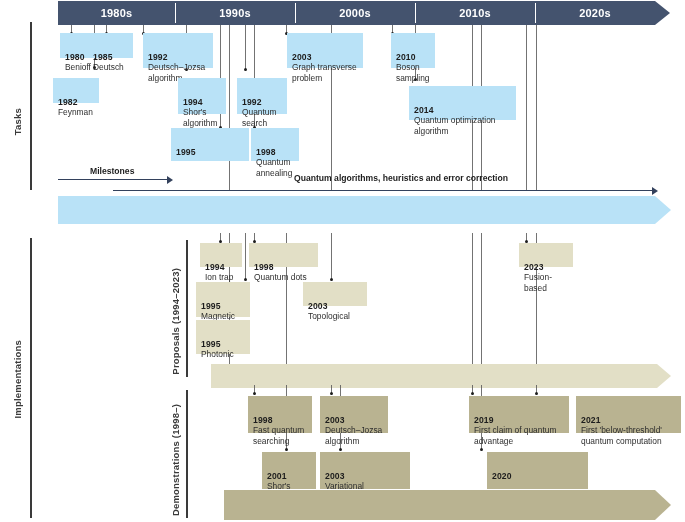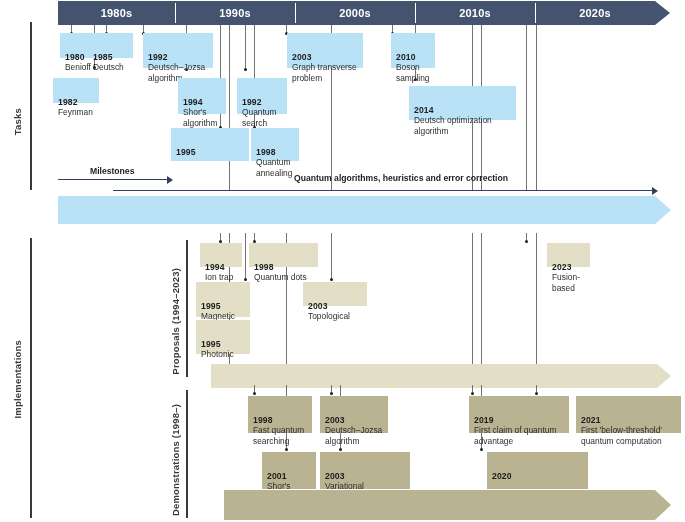--- a/index.html
+++ b/index.html
@@ -166,21 +166,21 @@
   <div class="box blue" style="left:287px;top:33px;width:76px;height:35px">
     <span class="yr">2003</span>
     <span class="tx">Graph transverse problem</span>
   </div>
   <div class="box blue" style="left:391px;top:33px;width:44px;height:35px">
     <span class="yr">2010</span>
     <span class="tx">Boson sampling</span>
   </div>
   <div class="box blue" style="left:409px;top:86px;width:107px;height:34px">
     <span class="yr">2014</span>
-    <span class="tx">Deutsch optimization algorithm</span>
+    <span class="tx">Quantum optimization algorithm</span>
   </div>
 
   <div class="tlabel" style="left:90px;top:166px">Milestones</div>
   <div class="tarrow" style="left:58px;top:179px;width:110px">
     <span class="head"></span>
   </div>
 
   <div class="tlabel" style="left:294px;top:173px">Quantum algorithms, heuristics and error correction</div>
   <div class="tarrow" style="left:113px;top:190px;width:540px">
     <span class="head"></span>
@@ -214,21 +214,21 @@
   <div class="vline" style="left:229px;top:233px;height:140px"></div>
 
   <div class="box sand" style="left:200px;top:243px;width:42px;height:24px">
     <span class="yr">1994</span>
     <span class="tx">Ion trap</span>
   </div>
   <div class="box sand" style="left:249px;top:243px;width:69px;height:24px">
     <span class="yr">1998</span>
     <span class="tx">Quantum dots</span>
   </div>
-  <div class="box sand" style="left:547px;top:243px;width:43px;height:24px">
+  <div class="box sand" style="left:519px;top:243px;width:54px;height:24px">
     <span class="yr">2023</span>
     <span class="tx">Fusion-based</span>
   </div>
   <div class="box sand" style="left:196px;top:282px;width:54px;height:35px">
     <span class="yr">1995</span>
     <span class="tx">Magnetic resonance</span>
   </div>
   <div class="box sand" style="left:303px;top:282px;width:64px;height:24px">
     <span class="yr">2003</span>
     <span class="tx">Topological</span>

